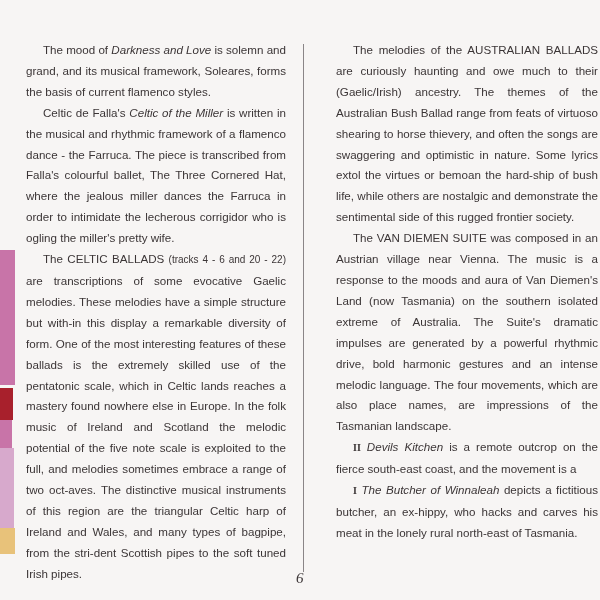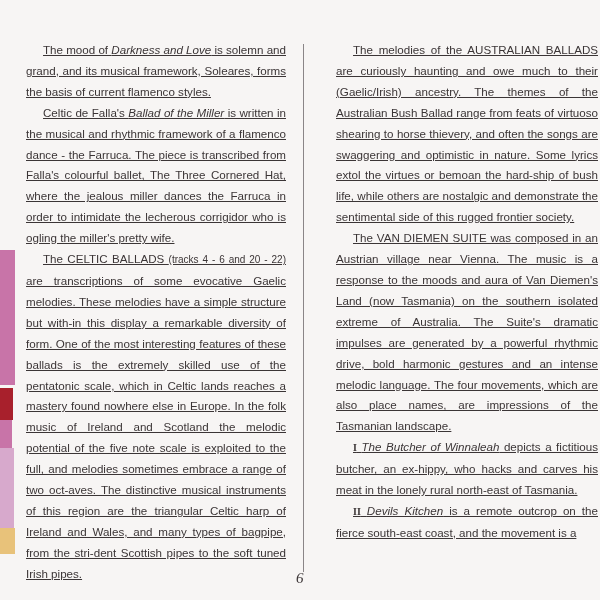--- a/index.html
+++ b/index.html
@@ -11,21 +11,20 @@
     color: #3b3536;
   }
   .strip { position: absolute; left: 0; }
   .col {
     position: absolute;
     top: 40px;
     width: 260px;
     font-size: 11.6px;
     line-height: 20.9px;
     text-align: justify;
-    text-decoration: underline;
   }
   .col-left { left: 26px; }
   .col-right { left: 336px; width: 262px; }
   .col p { margin: 0; text-indent: 17px; }
   .small { font-size: 10px; }
   .numeral { font-family: "Liberation Serif", serif; font-size: 10px; font-weight: bold; }
   .divider {
     position: absolute; left: 303px; top: 44px;
     width: 1px; height: 528px; background: #8a8587;
   }
@@ -39,26 +38,26 @@
 <body>
 
 <div class="strip" style="top:250px;width:15px;height:135px;background:#c874a8;"></div>
 <div class="strip" style="top:388px;width:13px;height:32px;background:#a8202c;"></div>
 <div class="strip" style="top:420px;width:12px;height:28px;background:#c874a8;"></div>
 <div class="strip" style="top:448px;width:14px;height:80px;background:#d7a9cc;"></div>
 <div class="strip" style="top:528px;width:15px;height:26px;background:#e8c27a;"></div>
 
 <div class="col col-left">
   <p><span>The mood of </span><i>Darkness and Love</i><span> is solemn and grand, and its musical framework, Soleares, forms the basis of current flamenco styles.</span></p>
-  <p><span>Celtic de Falla's </span><i>Ballad of the Miller</i><span> is written in the musical and rhythmic framework of a flamenco dance - the Farruca. The piece is transcribed from Falla's colourful ballet, The Three Cornered Hat, where the jealous miller dances the Farruca in order to intimidate the lecherous corrigidor who is ogling the miller's pretty wife.</span></p>
+  <p><span>Celtic de Falla's </span><i>Celtic of the Miller</i><span> is written in the musical and rhythmic framework of a flamenco dance - the Farruca. The piece is transcribed from Falla's colourful ballet, The Three Cornered Hat, where the jealous miller dances the Farruca in order to intimidate the lecherous corrigidor who is ogling the miller's pretty wife.</span></p>
   <p><span>The CELTIC BALLADS </span><span class="small">(tracks 4 - 6 and 20 - 22)</span><span> are transcriptions of some evocative Gaelic melodies. These melodies have a simple structure but with-in this display a remarkable diversity of form. One of the most interesting features of these ballads is the extremely skilled use of the pentatonic scale, which in Celtic lands reaches a mastery found nowhere else in Europe. In the folk music of Ireland and Scotland the melodic potential of the five note scale is exploited to the full, and melodies sometimes embrace a range of two oct-aves. The distinctive musical instruments of this region are the triangular Celtic harp of Ireland and Wales, and many types of bagpipe, from the stri-dent Scottish pipes to the soft tuned Irish pipes.</span></p>
 </div>
 
 <div class="divider"></div>
 
 <div class="col col-right">
   <p>The melodies of the AUSTRALIAN BALLADS are curiously haunting and owe much to their (Gaelic/Irish) ancestry. The themes of the Australian Bush Ballad range from feats of virtuoso shearing to horse thievery, and often the songs are swaggering and optimistic in nature. Some lyrics extol the virtues or bemoan the hard-ship of bush life, while others are nostalgic and demonstrate the sentimental side of this rugged frontier society.</p>
   <p>The VAN DIEMEN SUITE was composed in an Austrian village near Vienna. The music is a response to the moods and aura of Van Diemen's Land (now Tasmania) on the southern isolated extreme of Australia. The Suite's dramatic impulses are generated by a powerful rhythmic drive, bold harmonic gestures and an intense melodic language. The four movements, which are also place names, are impressions of the Tasmanian landscape.</p>
+  <p><span class="numeral">II</span> <i>Devils Kitchen</i><span> is a remote outcrop on the fierce south-east coast, and the movement is a</span></p>
   <p><span class="numeral">I</span> <i>The Butcher of Winnaleah</i><span> depicts a fictitious butcher, an ex-hippy, who hacks and carves his meat in the lonely rural north-east of Tasmania.</span></p>
-  <p><span class="numeral">II</span> <i>Devils Kitchen</i><span> is a remote outcrop on the fierce south-east coast, and the movement is a</span></p>
 </div>
 
 <div class="page-num">6</div>
 
 </body></html>

